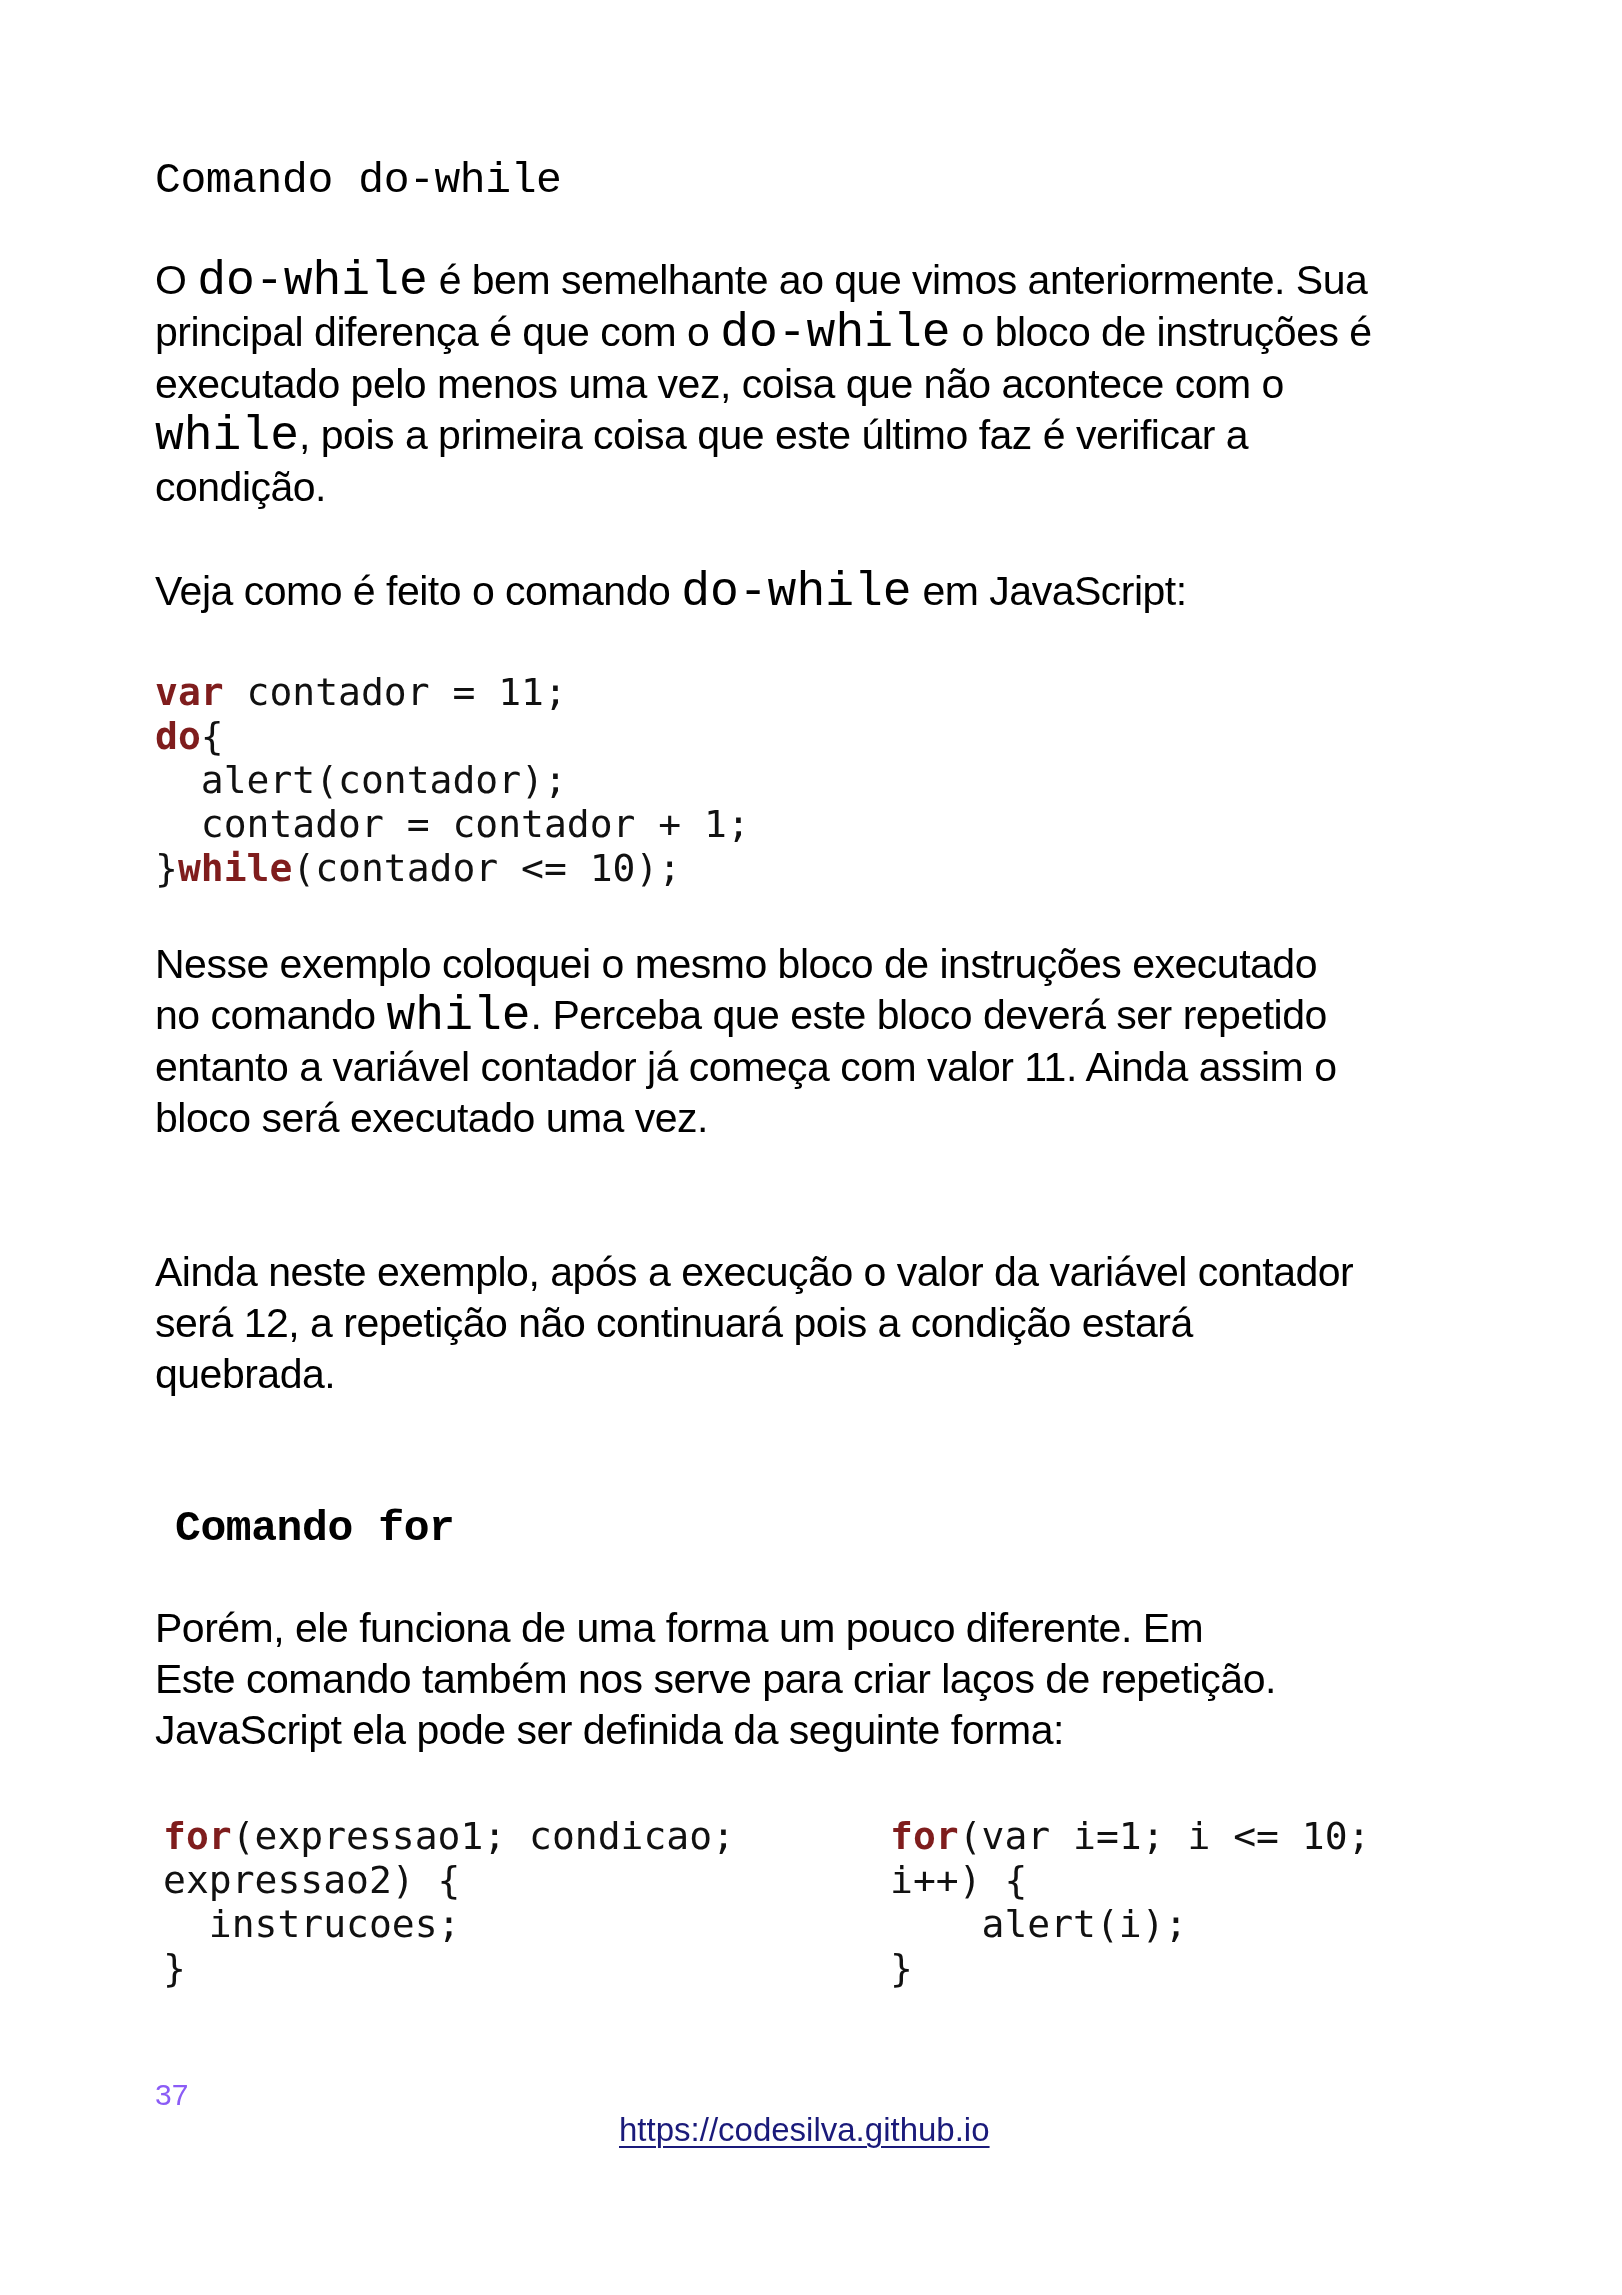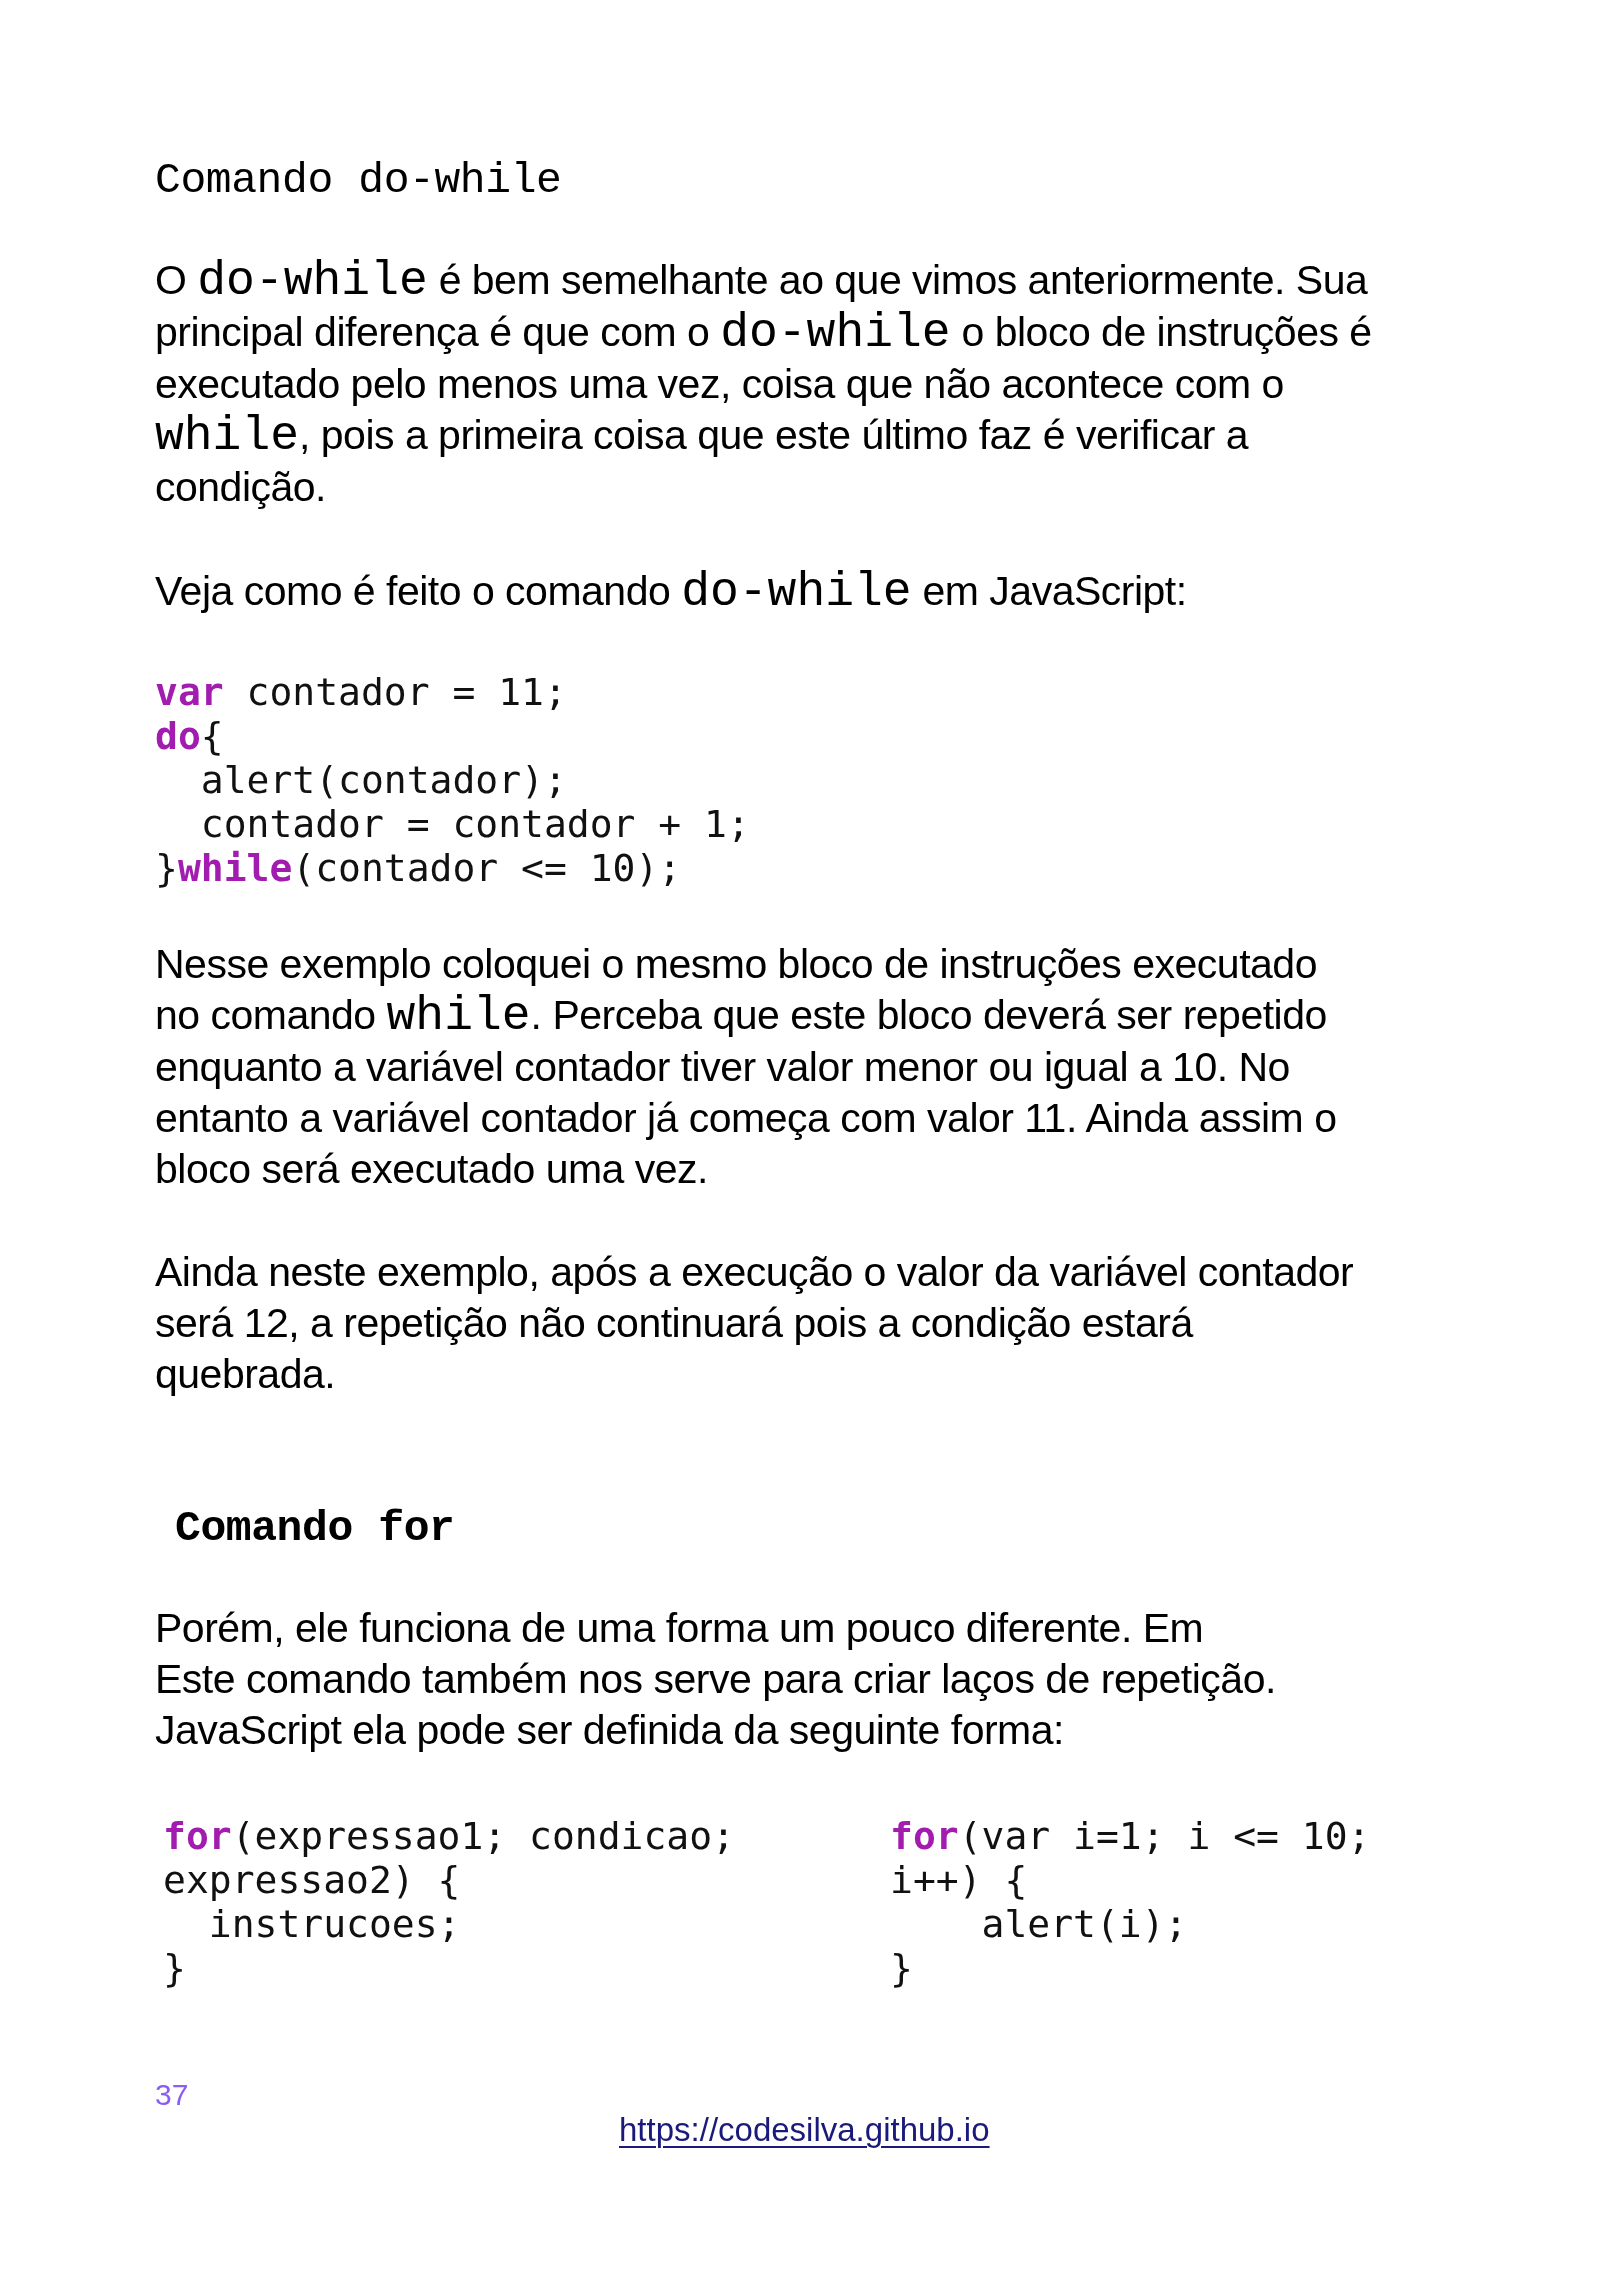--- a/index.html
+++ b/index.html
@@ -49,21 +49,21 @@
       letter-spacing: 0;
     }
     .code-block {
       position: absolute;
       font-family: "DejaVu Sans Mono", "Liberation Mono", monospace;
       font-size: 38px;
       line-height: 44px;
       white-space: pre;
       color: #111111;
     }
-    .code-block .kw { font-weight: 700; color: #a21caf; }
+    .code-block .kw { font-weight: 700; color: #7f1d1d; }
     .code-block .ln { display: block; }
     .page-number {
       position: absolute;
       left: 0;
       top: 2077px;
       font-family: "Liberation Sans", sans-serif;
       font-size: 30px;
       line-height: 35px;
       color: #8b5cf6;
     }
@@ -99,21 +99,20 @@
 
   <div class="para rich" style="top:566px;">
       <span class="line"><span>Veja como é feito o comando </span><span class="code-inline">do-while</span><span> em JavaScript:</span></span>
     </div>
 
   <div class="code-block rich-code" style="left:0; top:670px;"><span class="ln"><span class="kw">var</span><span> contador = 11;</span></span><span class="ln"><span class="kw">do</span><span>{</span></span><span class="ln"><span>  alert(contador);</span></span><span class="ln"><span>  contador = contador + 1;</span></span><span class="ln"><span>}</span><span class="kw">while</span><span>(contador &lt;= 10);</span></span></div>
 
   <div class="para rich" style="top:939px;">
       <span class="line"><span>Nesse exemplo coloquei o mesmo bloco de instruções executado</span></span>
       <span class="line"><span>no comando </span><span class="code-inline">while</span><span>. Perceba que este bloco deverá ser repetido</span></span>
-      <span class="line"><span>enquanto a variável contador tiver valor menor ou igual a 10. No</span></span>
       <span class="line"><span>entanto a variável contador já começa com valor 11. Ainda assim o</span></span>
       <span class="line"><span>bloco será executado uma vez.</span></span>
     </div>
 
   <div class="para rich" style="top:1247px;">
       <span class="line"><span>Ainda neste exemplo, após a execução o valor da variável contador</span></span>
       <span class="line"><span>será 12, a repetição não continuará pois a condição estará</span></span>
       <span class="line"><span>quebrada.</span></span>
     </div>
 

